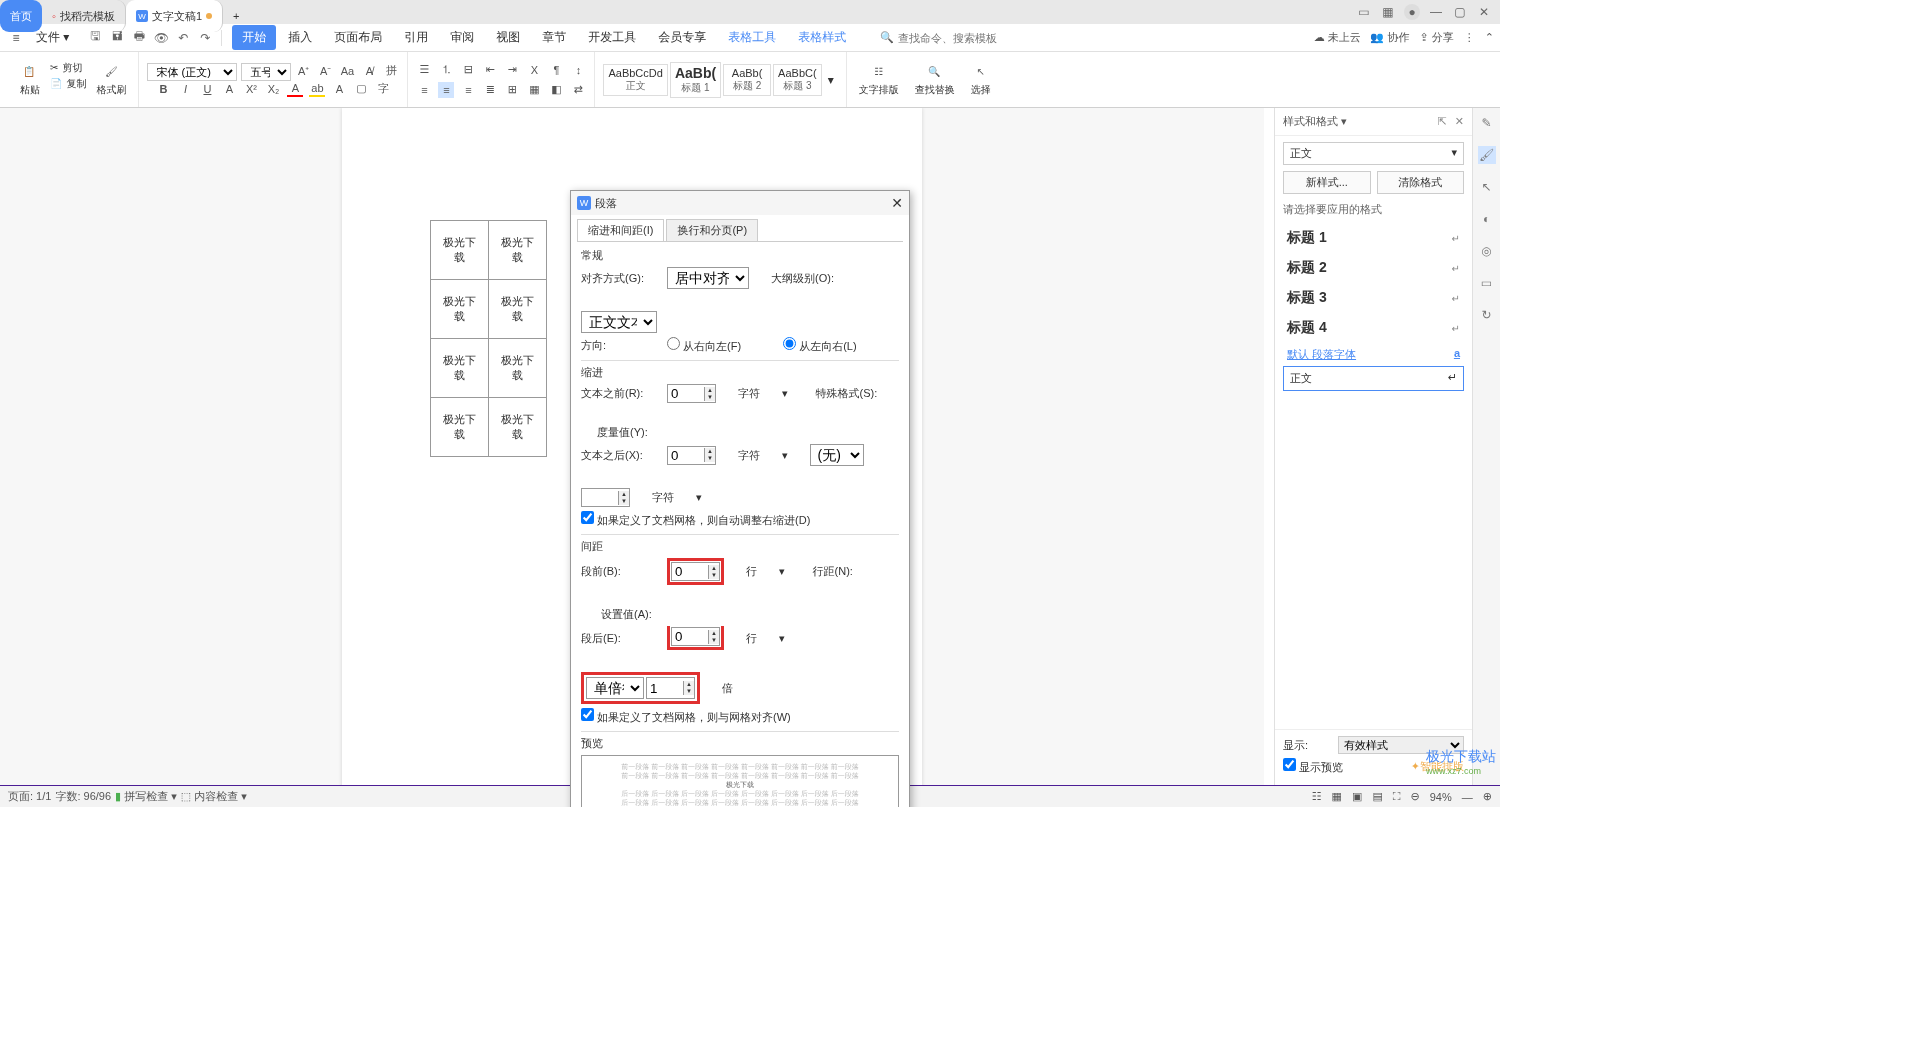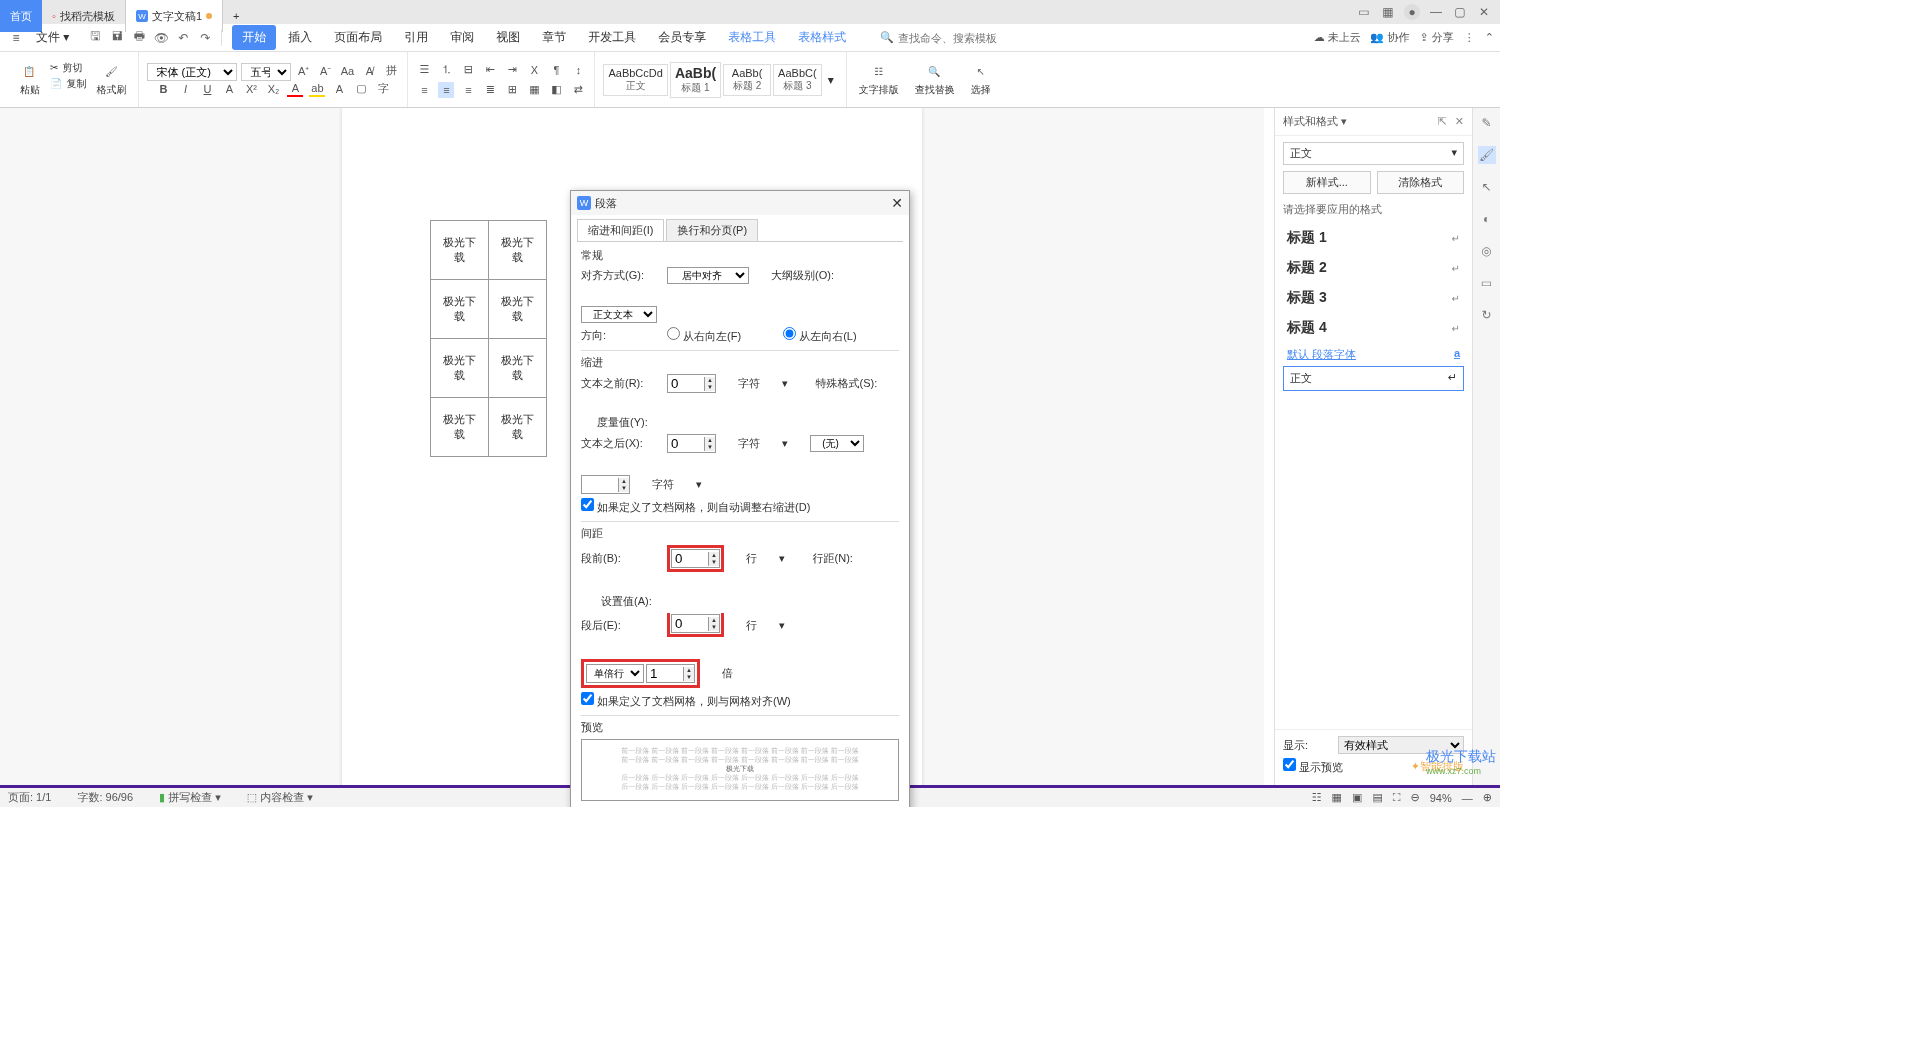--- a/index.html
+++ b/index.html
@@ -1,20 +1,20 @@
 <!DOCTYPE html>
 <html><head>
 <meta charset="utf-8">
 <style>
 * { box-sizing: border-box; margin: 0; padding: 0; font-family: "Microsoft YaHei", Arial, sans-serif; }
 body { background: #fff; font-size: 12px; color: #333; overflow: hidden; width: 1500px; height: 807px; position: relative; }
 
 
 .titlebar { height: 24px; background: #e8e8e8; display: flex; align-items: stretch; }
-.tab { display: flex; align-items: center; padding: 16px 10px; font-size: 11px; border-right: 1px solid #ccc; gap: 4px; cursor: pointer; }
+.tab { display: flex; align-items: center; padding: 16px 10px; font-size: 11px; border-right: 1px solid #ccc; gap: 4px; cursor: pointer; border-radius: 9px; }
 .tab.home { background: #4a8bf5; color: #fff; border: none; }
 .tab.active { background: #fff; }
 .tab .dot { width: 6px; height: 6px; background: #f0ad4e; border-radius: 50%; }
 .title-right { margin-left: auto; display: flex; align-items: center; gap: 8px; padding-right: 8px; }
 .title-right span { width: 16px; height: 16px; display: inline-flex; align-items: center; justify-content: center; color: #666; }
 
 
 .menubar { height: 28px; background: #fff; display: flex; align-items: center; border-bottom: 1px solid #e0e0e0; padding: 0 6px; gap: 4px; }
 .menu-left-icon { width: 20px; height: 20px; display: flex; align-items: center; justify-content: center; color: #555; }
 .menu-file { font-size: 12px; padding: 0 6px; }
@@ -63,39 +63,39 @@
 .rp-current { border: 1px solid #4a8bf5; padding: 4px 6px; display: flex; justify-content: space-between; }
 .rp-footer { border-top: 1px solid #eee; padding: 6px 8px; }
 .rp-footer .row { display: flex; align-items: center; gap: 6px; margin-bottom: 4px; }
 
 
 .icon-strip { position: absolute; top: 108px; right: 0; width: 28px; bottom: 22px; background: #f5f5f5; border-left: 1px solid #e0e0e0; display: flex; flex-direction: column; align-items: center; padding-top: 6px; gap: 14px; }
 .icon-strip span { width: 18px; height: 18px; color: #777; display: flex; align-items: center; justify-content: center; }
 .icon-strip span.active { background: #d0e4ff; }
 
 
-.statusbar { position: absolute; bottom: 0; left: 0; right: 0; height: 22px; background: #f3f3f3; border-top: 3px solid #4c1d95; display: flex; align-items: center; padding: 0 8px; font-size: 11px; color: #555; gap: 26px; }
+.statusbar { position: absolute; bottom: 0; left: 0; right: 0; height: 22px; background: #f3f3f3; border-top: 1px solid #4c1d95; display: flex; align-items: center; padding: 0 8px; font-size: 11px; color: #555; gap: 4px; }
 .statusbar .right { margin-left: auto; display: flex; align-items: center; gap: 10px; }
 .smart-layout { color: #f0ad4e; }
 
 
 .dialog { position: absolute; left: 570px; top: 190px; width: 340px; background: #fff; border: 1px solid #999; box-shadow: 2px 2px 8px rgba(0,0,0,0.3); font-size: 11px; z-index: 100; }
 .dlg-title { height: 24px; display: flex; align-items: center; padding: 0 6px; background: #f5f5f5; justify-content: space-between; }
 .dlg-title .left { display: flex; align-items: center; gap: 4px; }
 .dlg-title .w-icon { width: 14px; height: 14px; background: #4a8bf5; color: #fff; font-size: 9px; display: flex; align-items: center; justify-content: center; border-radius: 2px; }
 .dlg-close { cursor: pointer; font-size: 14px; }
 .dlg-tabs { display: flex; padding: 4px 6px 0; gap: 2px; }
 .dlg-tab { border: 1px solid #ccc; border-bottom: none; padding: 3px 10px; background: #f0f0f0; cursor: pointer; }
 .dlg-tab.active { background: #fff; }
 .dlg-body { border-top: 1px solid #ccc; margin: 0 6px; padding: 6px 4px; }
 .dlg-section { margin-bottom: 6px; }
 .dlg-section-title { font-size: 11px; margin-bottom: 4px; }
 .dlg-row { display: flex; align-items: center; gap: 22px; margin-bottom: 4px; flex-wrap: wrap; }
 .dlg-row label { min-width: 64px; }
-.dlg-row select, .dlg-row input[type=text] { border: 1px solid #999; padding: 1px 3px; font-size: 10px; text-align: center; }
+.dlg-row select, .dlg-row input[type=text] { border: 1px solid #999; padding: 1px 3px; font-size: 14px; }
 .dlg-row select { background: #fff; }
 .spinner { display: flex; align-items: center; border: 1px solid #999; }
 .spinner input { border: none; width: 36px; padding: 1px 3px; outline: none; }
 .spinner .btns { display: flex; flex-direction: column; }
 .spinner .btns span { width: 11px; height: 7px; font-size: 6px; line-height: 6px; text-align: center; border-left: 1px solid #999; cursor: pointer; background: #f0f0f0; }
 .red-box { border: 3px solid #e03030; padding: 1px; }
 .dlg-preview-box { border: 1px solid #999; height: 62px; margin-top: 4px; padding: 6px 10px; font-size: 7px; color: #bbb; line-height: 9px; text-align: center; }
 .dlg-bottom { border-top: 1px solid #ccc; margin: 0 6px; padding: 8px 4px; display: flex; align-items: center; gap: 8px; }
 .dlg-btn { border: 1px solid #999; padding: 3px 14px; background: #f5f5f5; cursor: pointer; }
 .dlg-btn.primary { border: 1px solid #4a8bf5; }

